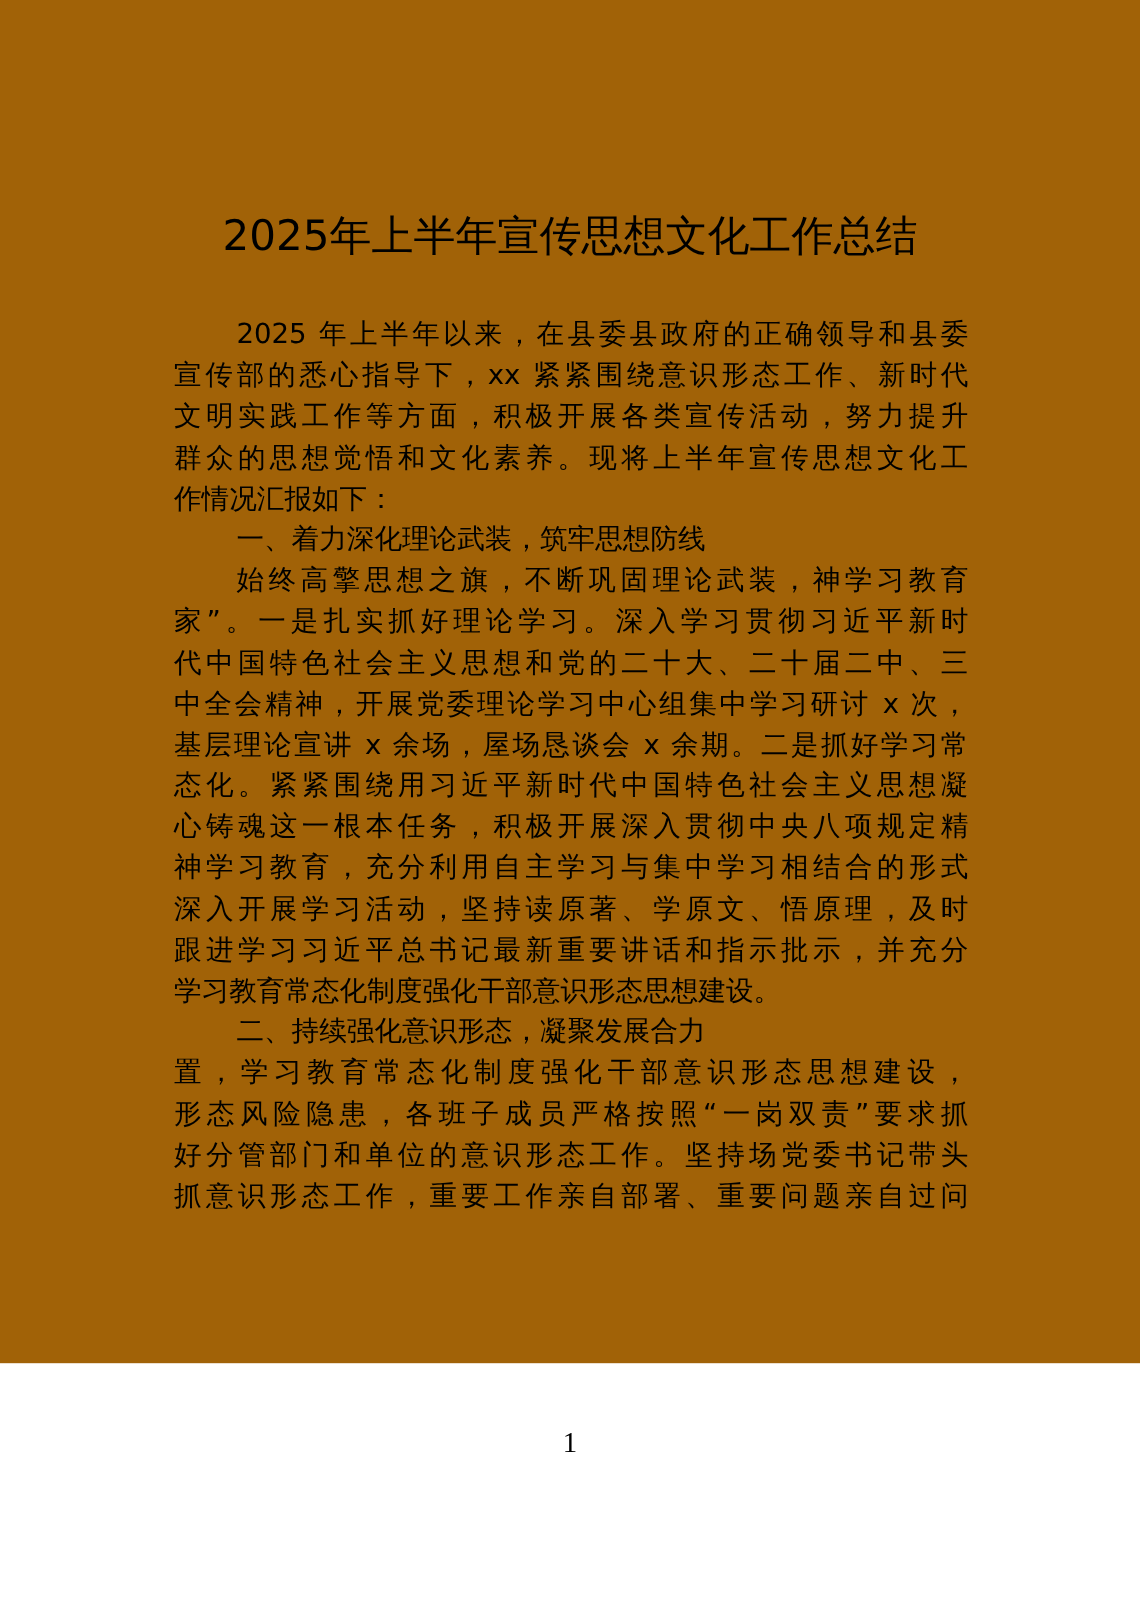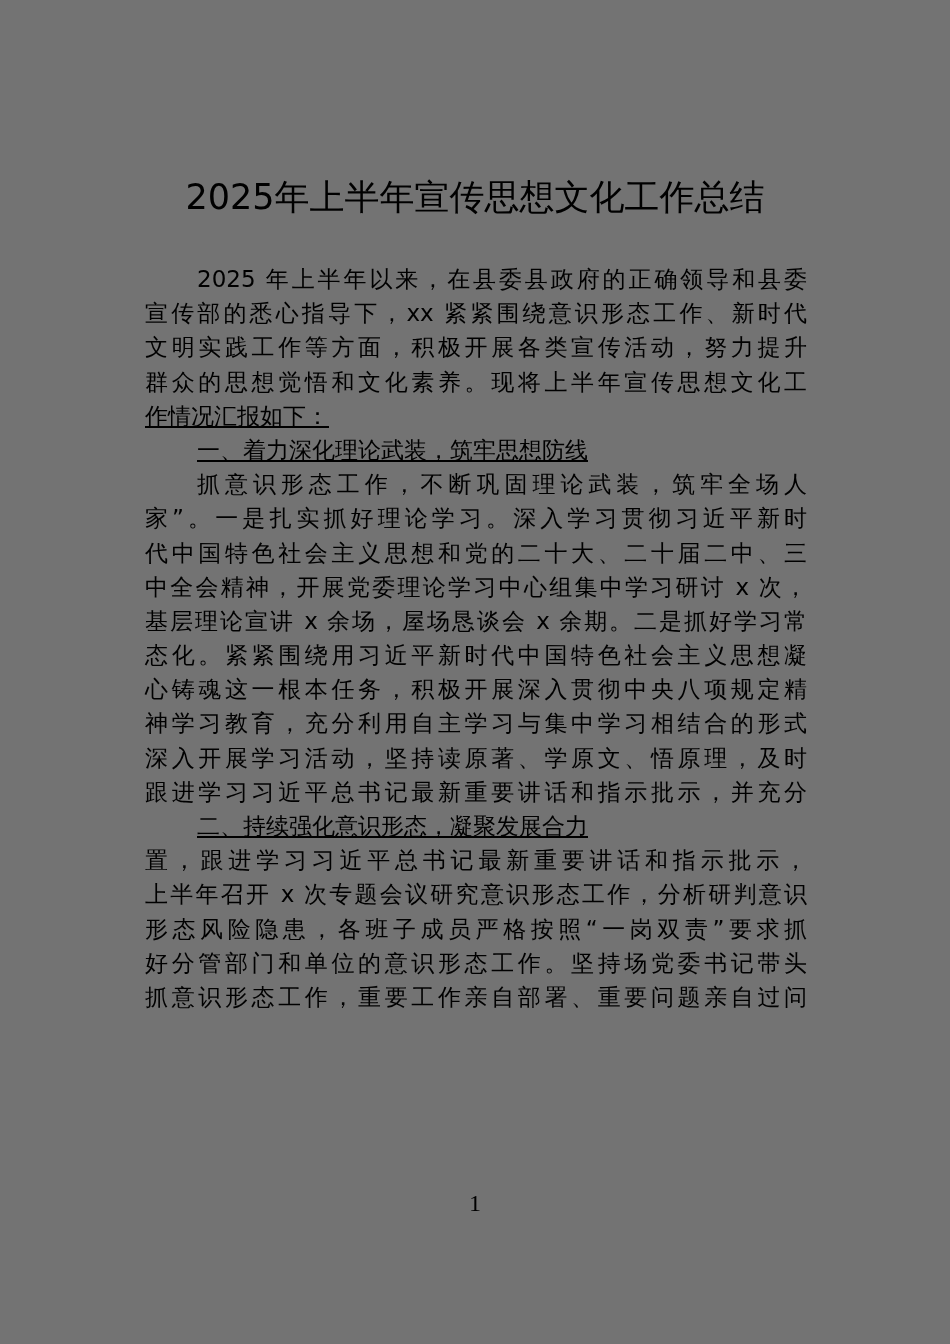--- a/index.html
+++ b/index.html
@@ -1,53 +1,53 @@
 <!DOCTYPE html>
 <html><head>
 <meta charset="utf-8">
 <style>
   html, body { margin: 0; padding: 0; background: #ffffff; }
   body { width: 950px; height: 1344px; position: relative; overflow: hidden;
          font-family: "DejaVu Sans", sans-serif; color: #000; }
-  .page { position: absolute; left: 0; top: 0; width: 950px; height: 1344px; background: #737373; }
+  .page { position: absolute; left: 0; top: 0; width: 950px; height: 1136px; background: #a16207; }
   .title { position: absolute; left: 0; width: 950px; top: 172px; text-align: center;
            font-size: 35px; line-height: 50px; letter-spacing: 0px; white-space: nowrap; }
   .body { position: absolute; left: 145px; top: 262px; width: 662px; }
   .line { height: 34.2px; line-height: 34.2px; font-size: 23px; white-space: nowrap;
           text-align: justify; text-align-last: justify; }
-  .line.last { text-align-last: left; text-decoration: underline; }
+  .line.last { text-align-last: left; }
   .line.indent { padding-left: 52px; }
   .footer { position: absolute; left: 0; width: 950px; top: 1186px; text-align: center;
             font-family: "Liberation Serif", serif; font-size: 24px; line-height: 34px; }
 </style>
 </head>
 <body>
 
 <div class="page">
   <div class="title">2025年上半年宣传思想文化工作总结</div>
 
   <div class="body" id="doc-body">
       <div class="line indent">2025 年上半年以来，在县委县政府的正确领导和县委</div>
       <div class="line">宣传部的悉心指导下，xx 紧紧围绕意识形态工作、新时代</div>
       <div class="line">文明实践工作等方面，积极开展各类宣传活动，努力提升</div>
       <div class="line">群众的思想觉悟和文化素养。现将上半年宣传思想文化工</div>
       <div class="line last">作情况汇报如下：</div>
       <div class="line indent last">一、着力深化理论武装，筑牢思想防线</div>
-      <div class="line indent">抓意识形态工作，不断巩固理论武装，筑牢全场人</div>
+      <div class="line indent">始终高擎思想之旗，不断巩固理论武装，神学习教育</div>
       <div class="line">家”。一是扎实抓好理论学习。深入学习贯彻习近平新时</div>
       <div class="line">代中国特色社会主义思想和党的二十大、二十届二中、三</div>
       <div class="line">中全会精神，开展党委理论学习中心组集中学习研讨 x 次，</div>
       <div class="line">基层理论宣讲 x 余场，屋场恳谈会 x 余期。二是抓好学习常</div>
       <div class="line">态化。紧紧围绕用习近平新时代中国特色社会主义思想凝</div>
       <div class="line">心铸魂这一根本任务，积极开展深入贯彻中央八项规定精</div>
       <div class="line">神学习教育，充分利用自主学习与集中学习相结合的形式</div>
       <div class="line">深入开展学习活动，坚持读原著、学原文、悟原理，及时</div>
       <div class="line">跟进学习习近平总书记最新重要讲话和指示批示，并充分</div>
+      <div class="line last">学习教育常态化制度强化干部意识形态思想建设。</div>
       <div class="line indent last">二、持续强化意识形态，凝聚发展合力</div>
-      <div class="line">置，跟进学习习近平总书记最新重要讲话和指示批示，</div>
-      <div class="line">上半年召开 x 次专题会议研究意识形态工作，分析研判意识</div>
+      <div class="line">置，学习教育常态化制度强化干部意识形态思想建设，</div>
       <div class="line">形态风险隐患，各班子成员严格按照“一岗双责”要求抓</div>
       <div class="line">好分管部门和单位的意识形态工作。坚持场党委书记带头</div>
       <div class="line">抓意识形态工作，重要工作亲自部署、重要问题亲自过问</div>
     </div>
 
   <div class="footer">1</div>
 </div>
 
 </body></html>

